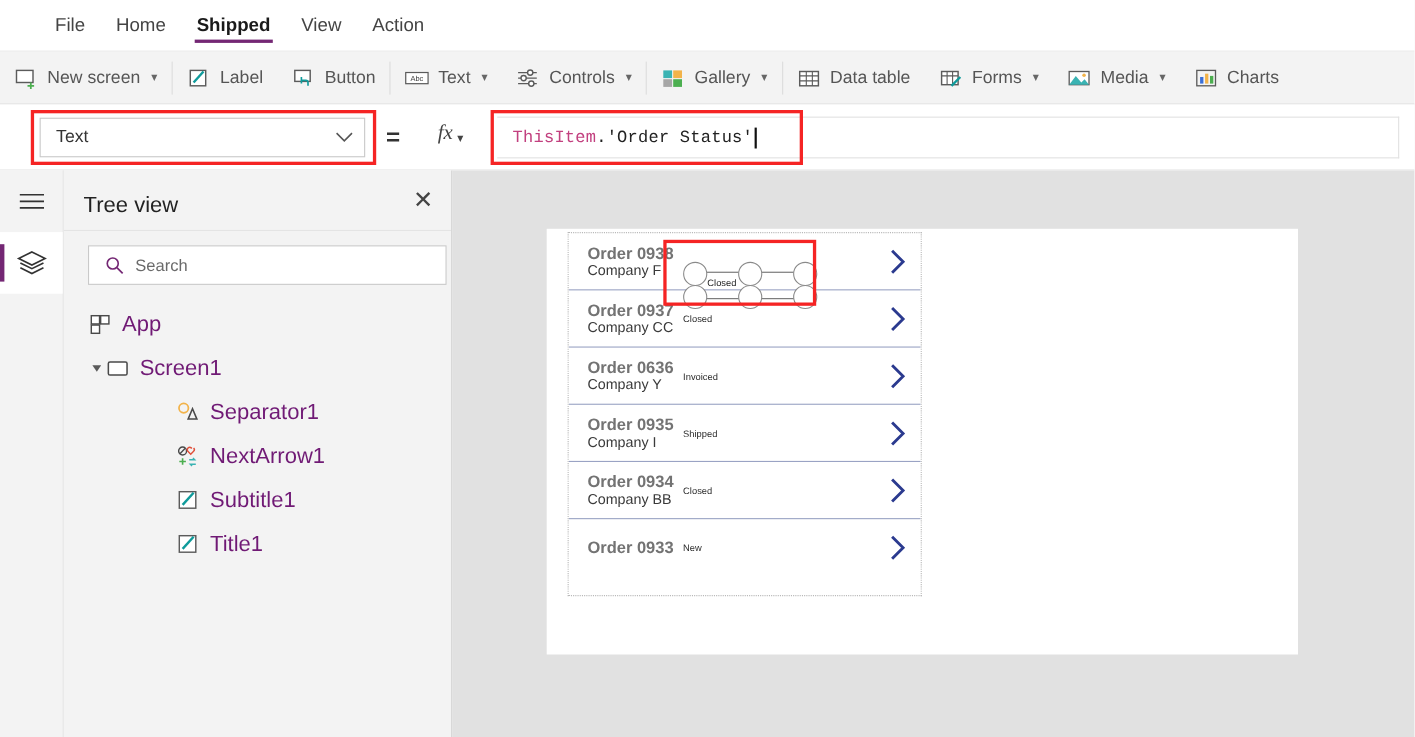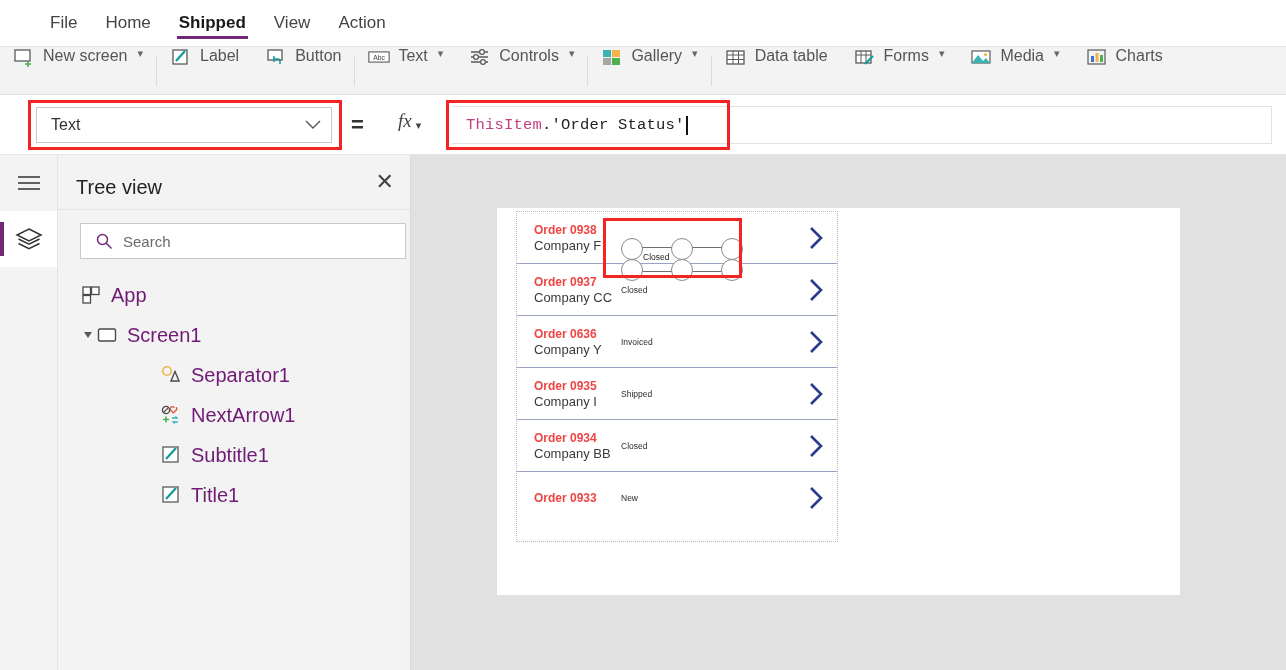--- a/index.html
+++ b/index.html
@@ -33,21 +33,21 @@
   }
 
   
   .ribbon {
     position: absolute; left: 0; top: 47px; width: 1286px; height: 48px;
     background: #f3f3f3;
     border-bottom: 1px solid #e1e1e1;
     display: flex; align-items: center;
   }
   .rb-item {
-    display: flex; gap: 8px;
+    display: flex; align-items: center; gap: 8px;
     height: 48px; padding: 0 13px;
     font-size: 16px; color: #555555; white-space: nowrap;
     cursor: default;
   }
   .rb-sep { width: 1px; height: 30px; background: #dcdcdc; }
   .rb-caret { font-size: 11px; color: #666; margin-left: 2px; }
   .rb-ico { width: 22px; height: 20px; display: block; flex: none; }
 
   
   .fbar {
@@ -163,21 +163,21 @@
     border: 1px dotted #b9b9b9;
     overflow: hidden; background: #fff;
   }
   .grow {
     position: relative; height: 52px;
     border-bottom: 1px solid #9aa3c4;
     display: flex; align-items: center;
   }
   .grow:last-child { border-bottom: none; }
   .g-texts { width: 104px; flex: none; padding-left: 17px; }
-  .g-title { font-size: 12px; font-weight: bold; color: #ef4444; line-height: 15px; }
+  .g-title { font-size: 15px; font-weight: bold; color: #737373; line-height: 15px; }
   .g-sub   { font-size: 13px; color: #3a3a3a; line-height: 15px; }
   .g-status {
     flex: 1; font-size: 8.5px; color: #2b2b2b;
     font-family: "Liberation Sans", sans-serif;
   }
   .g-chev { width: 42px; flex: none; display: flex; align-items: center; justify-content: center; }
   .g-chev svg { display: block; }
 
   
   .sel-overlay {

